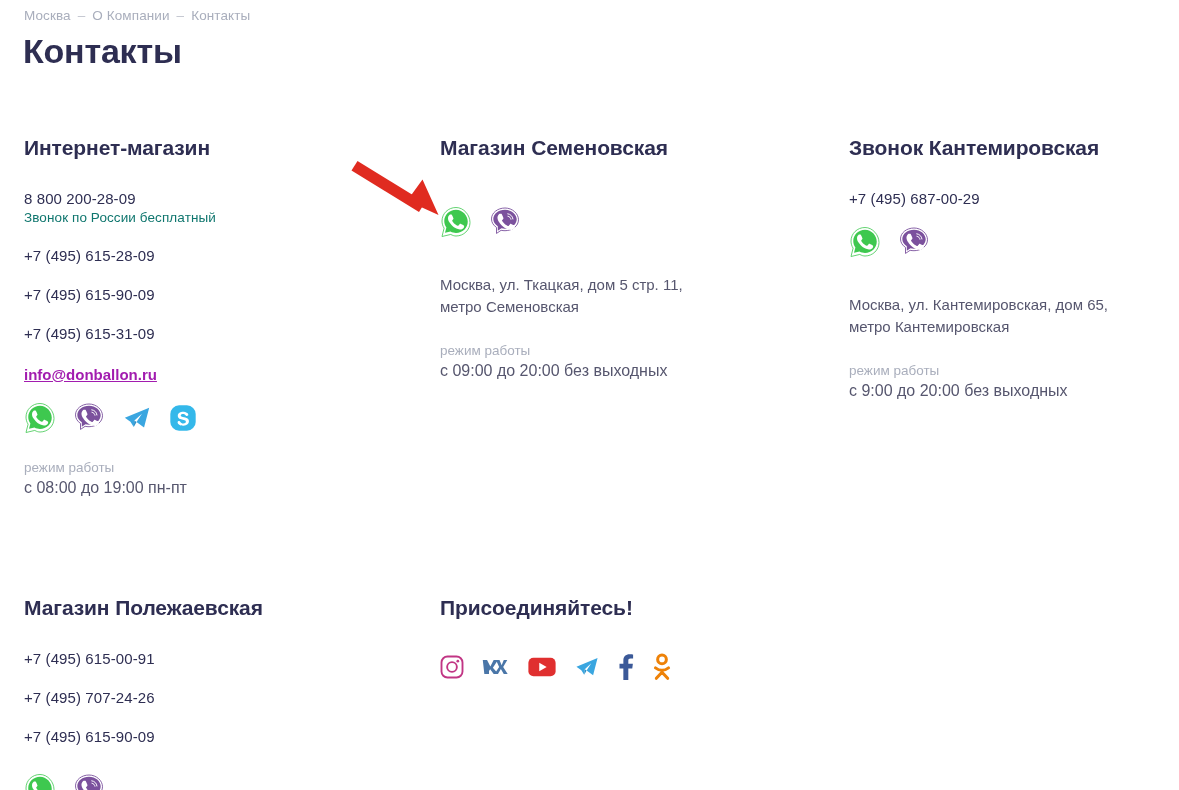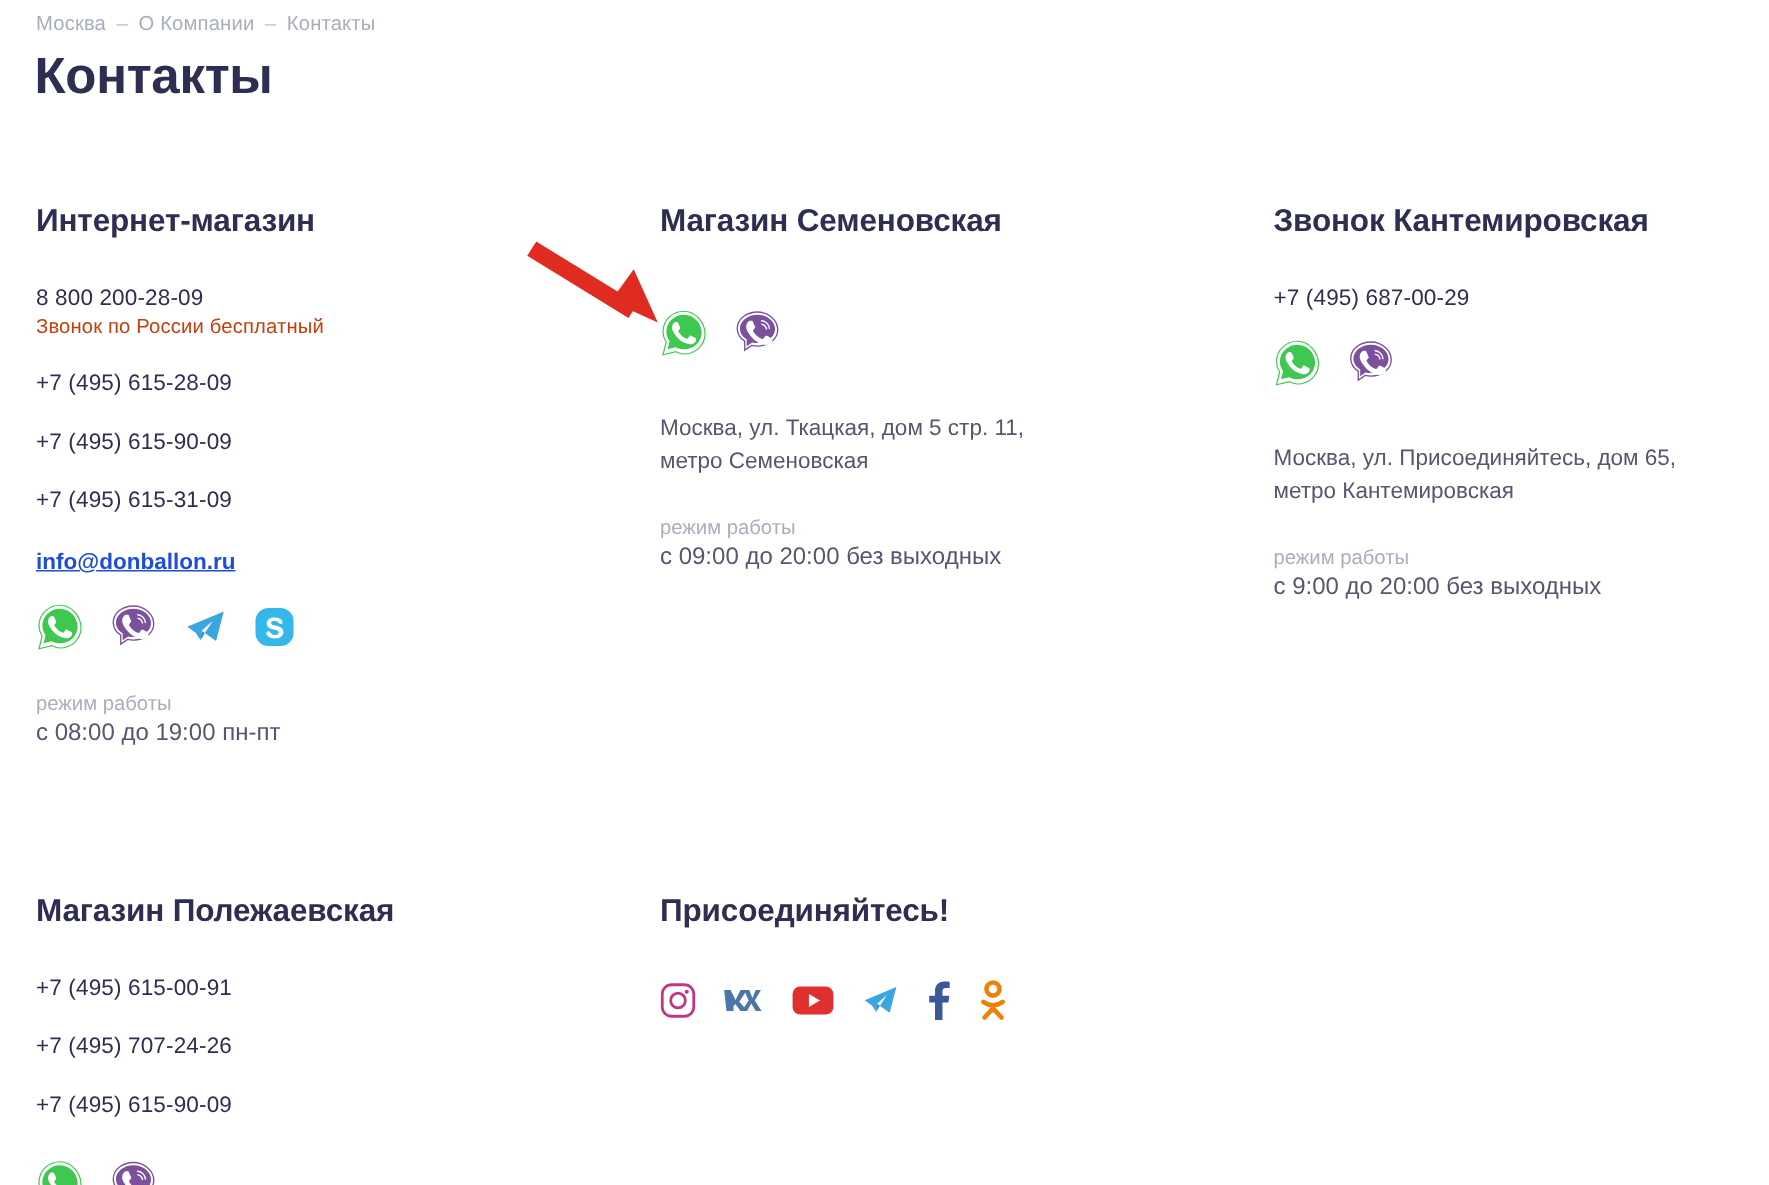--- a/index.html
+++ b/index.html
@@ -79,29 +79,29 @@
   .phone {
     font-size: 15px;
     line-height: 20px;
     font-weight: 400;
     color: #2e2e52;
     letter-spacing: .1px;
   }
   .phone-note {
     font-size: 13.5px;
     line-height: 18px;
-    color: #c2410c;
+    color: #0f766e;
     font-weight: 400;
     letter-spacing: .1px;
   }
   .email {
     font-size: 15px;
     line-height: 20px;
     font-weight: 700;
-    color: #1d4ed8;
+    color: #a21caf;
   }
   .address {
     font-size: 15px;
     line-height: 22px;
     color: #56566e;
     font-weight: 400;
   }
   .hours-label {
     font-size: 13.5px;
     line-height: 18px;
@@ -266,21 +266,21 @@
             <path d="M32 7.6C19 7.6 8.6 16 8.6 26.1c0 5.9 3.5 11.1 9 14.5v8.9l7.3-5c2.2.5 4.6.8 7.1.8 13 0 23.4-8.4 23.4-18.6S45 7.6 32 7.6z" fill="#7b519d"></path>
             <path d="M25.8 16.4c-.6-.9-1.3-.9-1.9-.9-.5 0-1.1 0-1.7 0-.6 0-1.5.2-2.3 1.1-.8.9-3 2.9-3 7.1s3.1 8.2 3.5 8.8c.4.6 6 9.6 14.8 13.1 7.3 2.9 8.8 2.3 10.4 2.2 1.6-.2 5.1-2.1 5.8-4.1.7-2 .7-3.8.5-4.1-.2-.4-.8-.6-1.7-1-.9-.5-5.1-2.5-5.9-2.8-.8-.3-1.4-.5-2 .4-.6.9-2.2 2.8-2.7 3.4-.5.6-1 .7-1.8.2-.9-.4-3.6-1.3-6.9-4.2-2.5-2.3-4.2-5-4.7-5.9-.5-.9 0-1.3.4-1.8.4-.4.9-1 1.3-1.5.4-.5.6-.9.9-1.5.3-.6.1-1.1-.1-1.5-.2-.4-2-4.7-2.9-6.3z" fill="#ffffff"></path>
             <path d="M37.5 15.6c5.5.6 9.8 4.9 10.4 10.4" fill="none" stroke="#ffffff" stroke-width="2" stroke-linecap="round"></path>
             <path d="M37.9 20.5c3.1.5 5.5 2.9 6 6" fill="none" stroke="#ffffff" stroke-width="2" stroke-linecap="round"></path>
           </svg>
         </a>
       </div>
 
       <div style="height:32px;"></div>
       <div class="address">
-        <div>Москва, ул. Присоединяйтесь, дом 65,</div>
+        <div>Москва, ул. Кантемировская, дом 65,</div>
         <div>метро Кантемировская</div>
       </div>
 
       <div style="height:24px;"></div>
       <div class="hours-label">режим работы</div>
       <div class="hours-value">с 9:00 до 20:00 без выходных</div>
     </section>
   </div>
 
   <div class="row" style="height:260px;">

